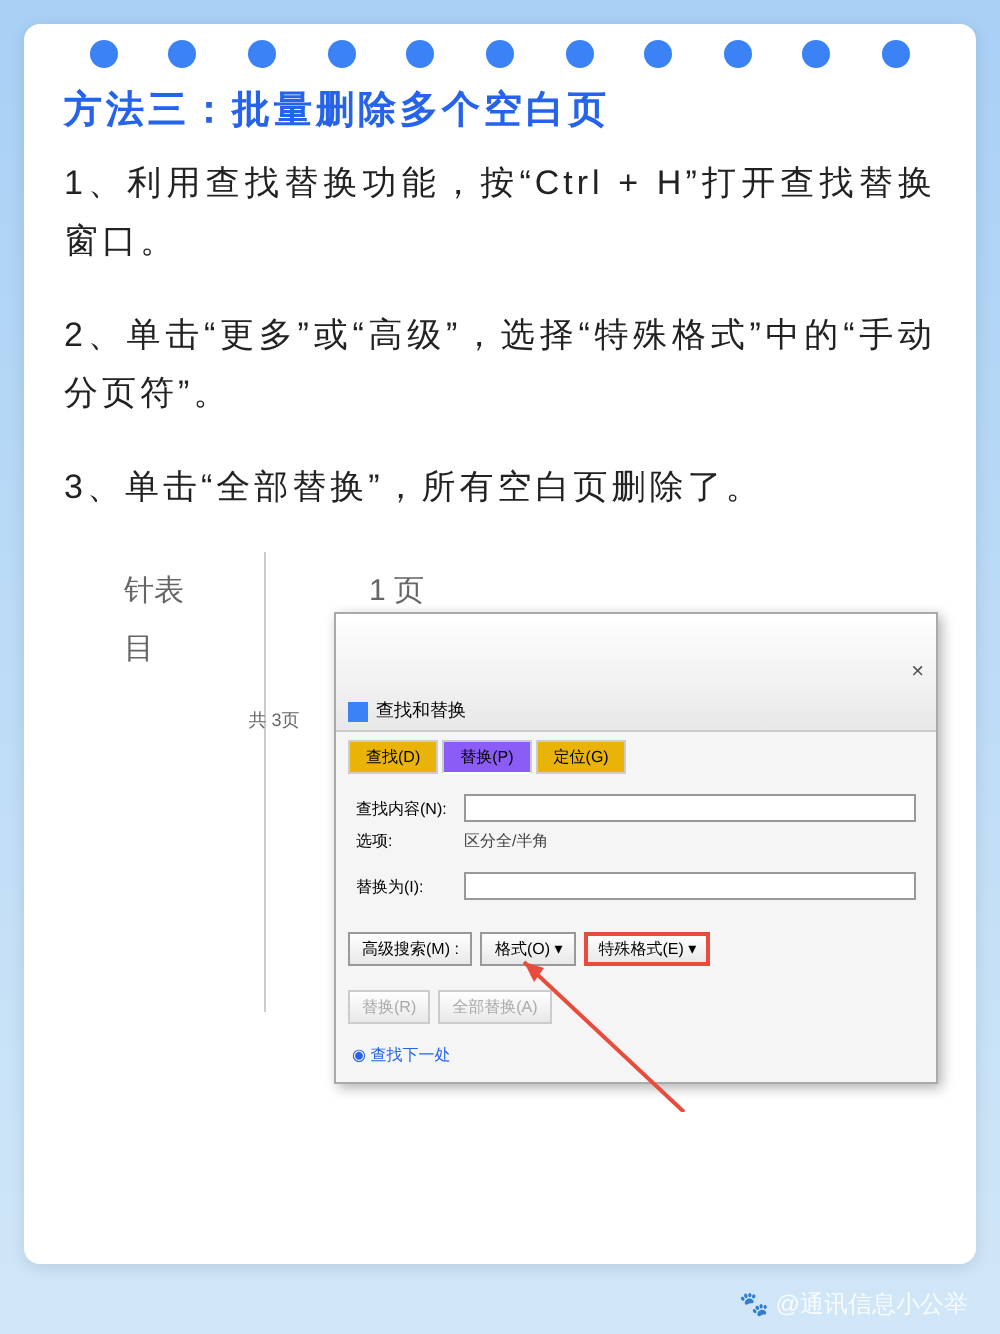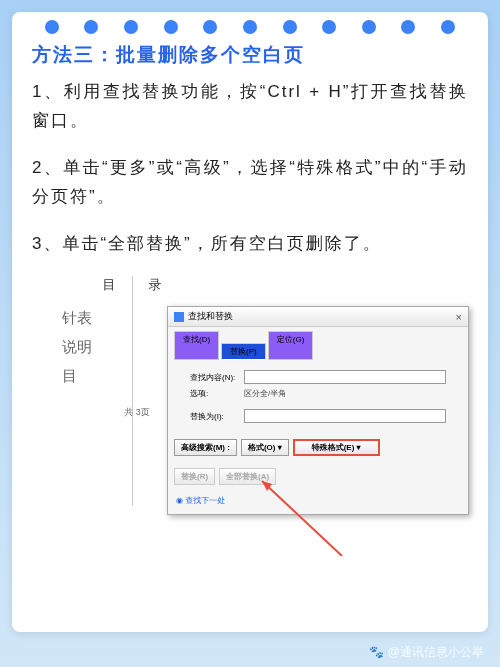--- a/index.html
+++ b/index.html
@@ -108,54 +108,54 @@
     border-bottom: 1px solid #ccc;
     padding: 3px 6px;
     display: flex;
     align-items: center;
     justify-content: space-between;
   }
   .dlg-title-left {
     display: flex;
     align-items: center;
     gap: 4px;
+    margin-top: 39px;
   }
   .dlg-icon {
     width: 10px;
     height: 10px;
     background: #3b82f6;
   }
   .dlg-close {
     font-size: 11px;
     color: #555;
     cursor: pointer;
   }
   .dlg-tabs {
     display: flex;
     padding: 4px 6px 0 6px;
     gap: 2px;
   }
   .dlg-tab {
     padding: 2px 8px;
     border: 1px solid #ccc;
+    background: #eab308;
+    font-size: 8px;
+  }
+  .dlg-tab.active {
     background: #8b5cf6;
-    font-size: 8px;
-  }
-  .dlg-tab.active {
-    background: #1d4ed8;
     border-bottom-color: white;
-    margin-top: 12px;
   }
   .dlg-body {
     padding: 6px 10px;
   }
   .dlg-row {
     display: flex;
     align-items: center;
-    margin: 4px 12px;
+    margin: 4px 0;
     gap: 6px;
   }
   .dlg-label {
     width: 48px;
     font-size: 8px;
     text-align: left;
   }
   .dlg-input {
     flex: 1;
     height: 14px;
@@ -167,33 +167,32 @@
   }
   .dlg-opt {
     font-size: 8px;
     color: #444;
   }
   .dlg-buttons {
     display: flex;
     gap: 4px;
     padding: 6px;
     flex-wrap: wrap;
-    font-weight: bold;
   }
   .dlg-btn {
     padding: 2px 6px;
     border: 1px solid #999;
     background: linear-gradient(180deg,#fff,#e8e8e8);
     font-size: 8px;
     cursor: pointer;
     white-space: nowrap;
   }
   .dlg-btn.highlight {
     border: 2px solid #e74c3c;
-    padding: 1px 17px;
+    padding: 1px 5px;
   }
   .dlg-btn.disabled {
     color: #aaa;
     border-color: #ccc;
   }
   .dlg-bottom {
     display: flex;
     justify-content: space-between;
     padding: 4px 8px 8px 8px;
     align-items: center;
@@ -242,27 +241,22 @@
 
   <div class="title">方法三：批量删除多个空白页</div>
 
   <div class="step">1、利用查找替换功能，按“Ctrl + H”打开查找替换窗口。</div>
   <div class="step">2、单击“更多”或“高级”，选择“特殊格式”中的“手动分页符”。</div>
   <div class="step">3、单击“全部替换”，所有空白页删除了。</div>
 
   <div class="doc-area">
     <div class="page-sep"></div>
     <div class="page-bg">
-      <div class="toc-title">目　录</div>
       <div class="toc-row">
         <span>针表</span>
-        <span>1 页</span>
-      </div>
-      <div class="toc-row">
-        <span>说明</span>
         <span>1 页</span>
       </div>
       <div class="toc-row">
         <span>目</span>
         <span>1 页</span>
       </div>
       <div class="total-pages">共 3页</div>
     </div>
 
     <div class="dialog">

